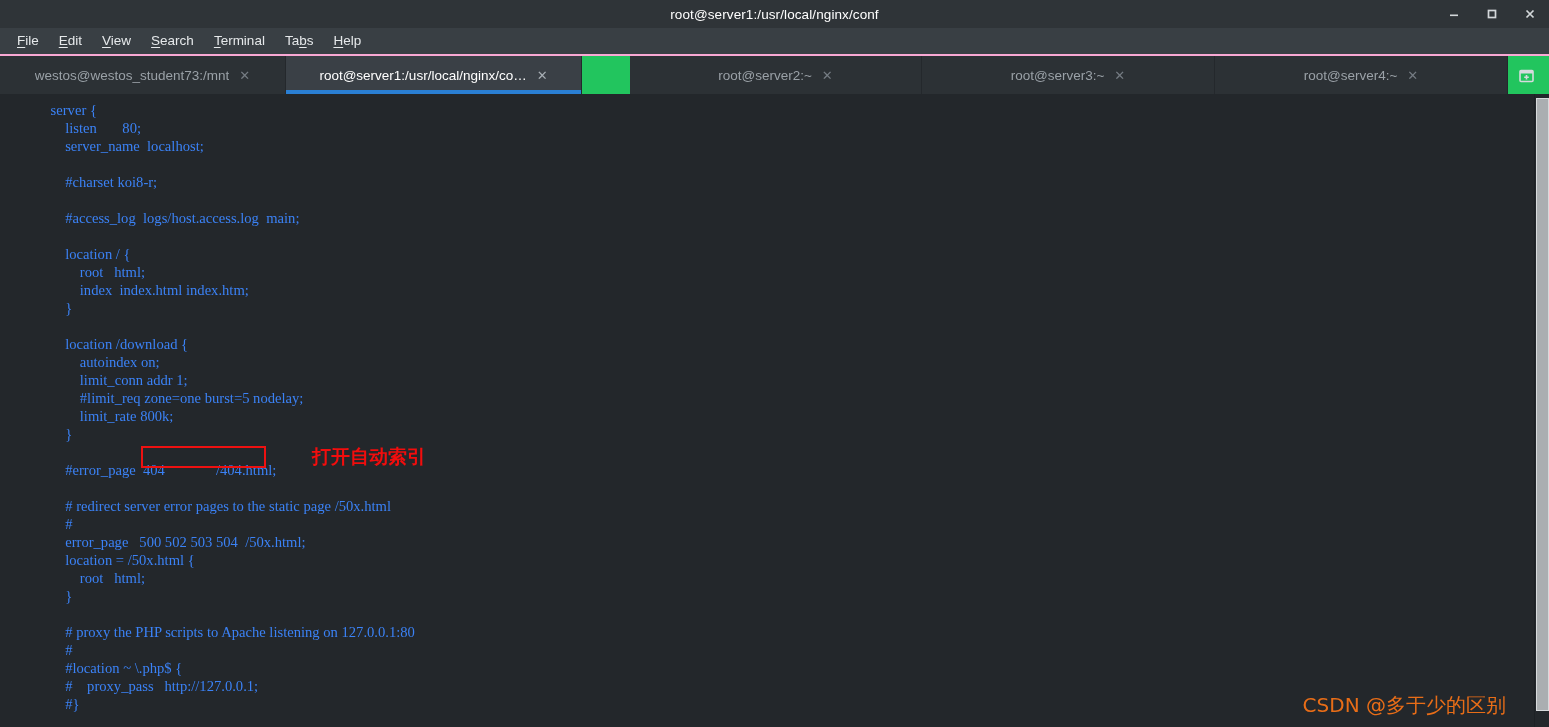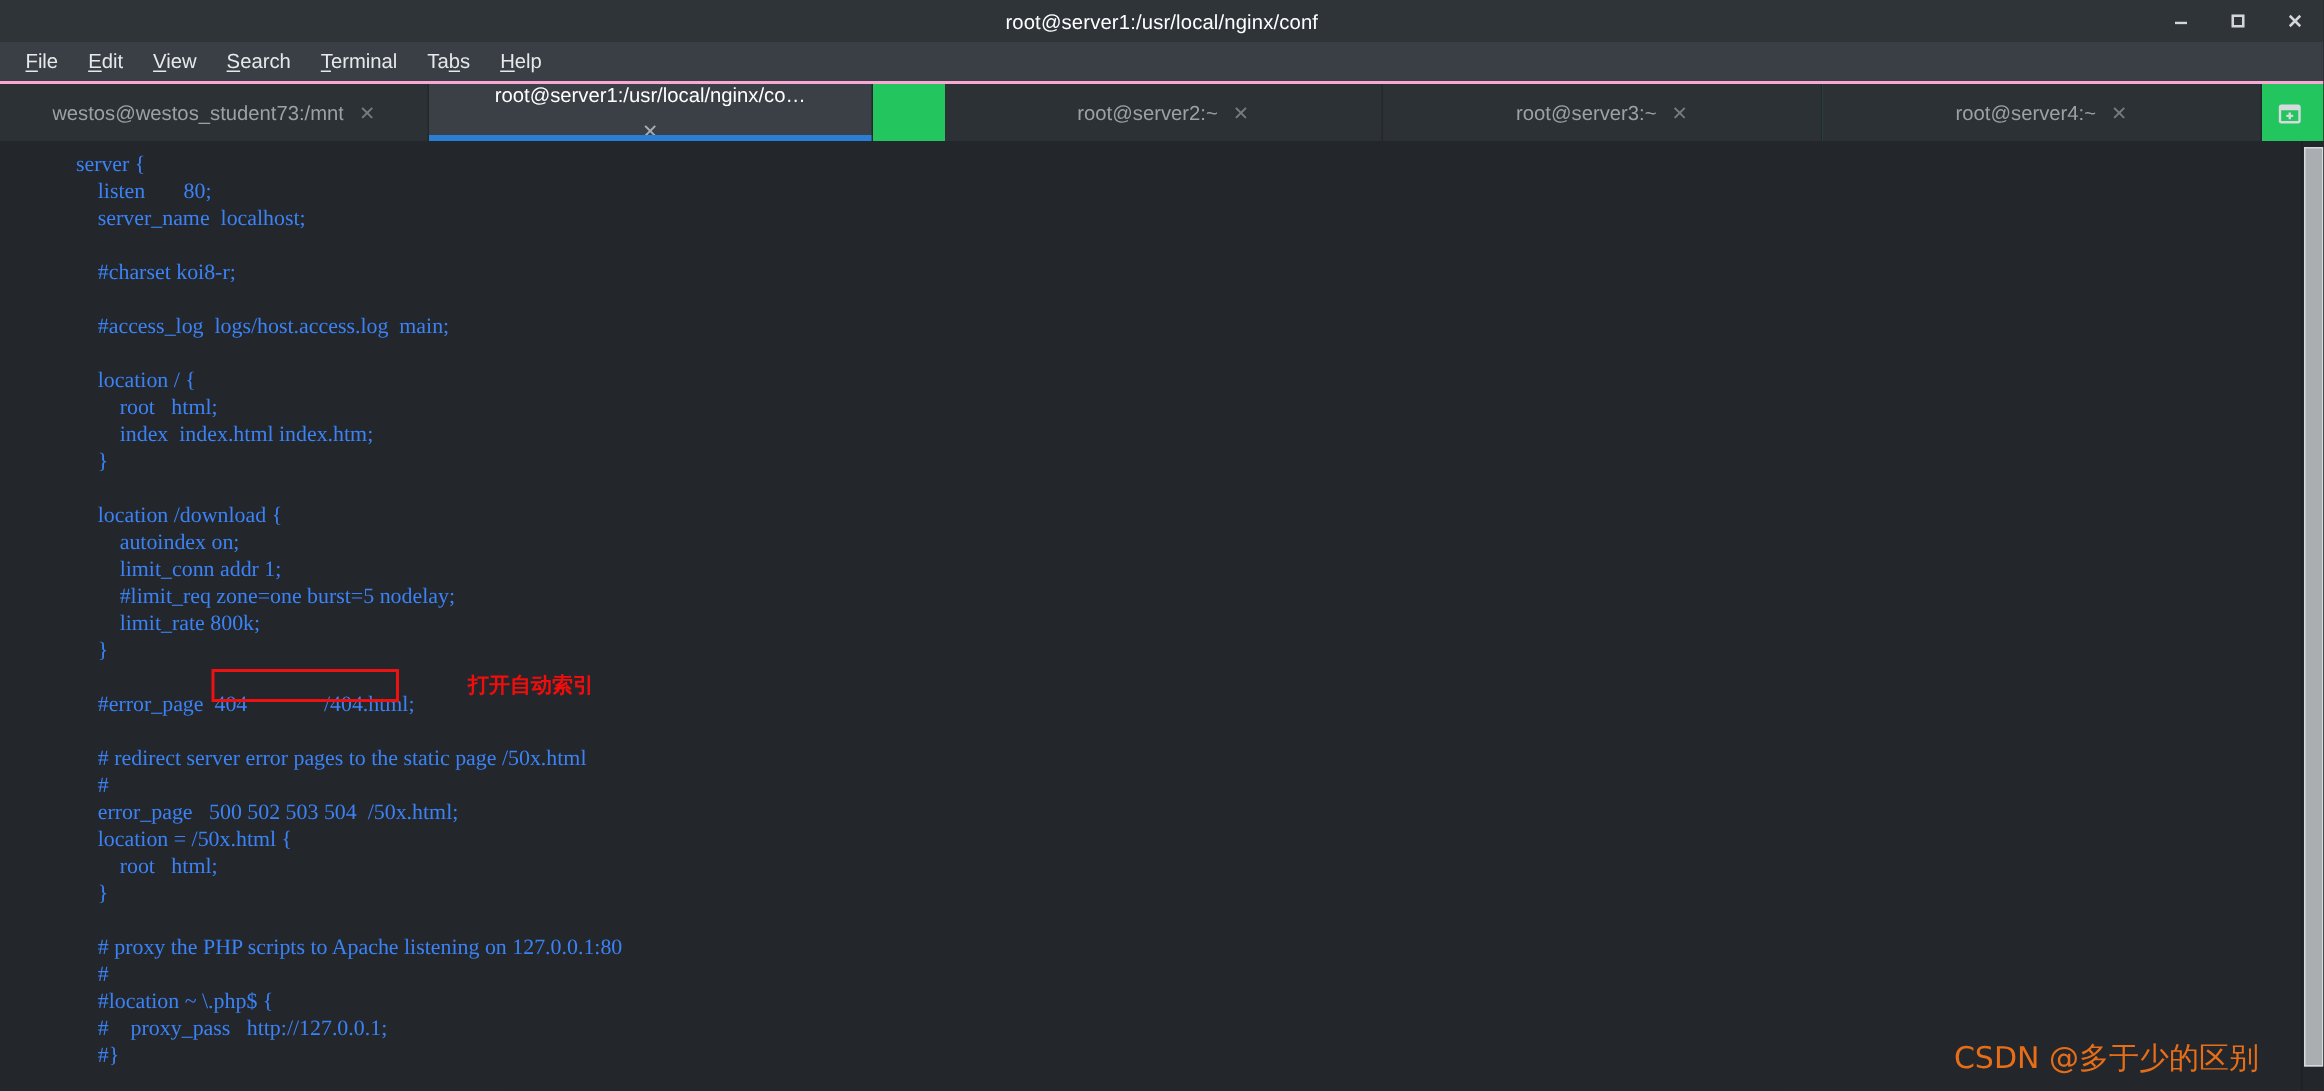--- a/index.html
+++ b/index.html
@@ -90,21 +90,20 @@
     align-items: center;
     justify-content: center;
     gap: 10px;
     padding: 0 14px;
     min-width: 0;
     border-right: 1px solid #24282c;
   }
   .tab.inactive { background: #2c3135; }
   .tab.active {
     background: #3a4046;
-    flex-direction: column;
   }
   .tab.active::after {
     content: "";
     position: absolute;
     left: 0; right: 0; bottom: 0;
     height: 4px;
     background: #2a7fd4;
   }
   .tab-label {
     font-size: 13.5px;
@@ -174,22 +173,22 @@
     width: 125px;
     height: 22px;
     border: 2px solid #ee1111;
     pointer-events: none;
   }
   .anno-text {
     position: absolute;
     left: 312px;
     top: 355px;
     color: #f20d0d;
-    font-family: Liberation Sans, sans-serif;
-    font-size: 14px;
+    font-family: Liberation Mono, monospace;
+    font-size: 19px;
     font-weight: 700;
     line-height: 1;
     white-space: nowrap;
   }
 
   .watermark {
     position: absolute;
     right: 28px;
     bottom: 8px;
     color: #f97316;

